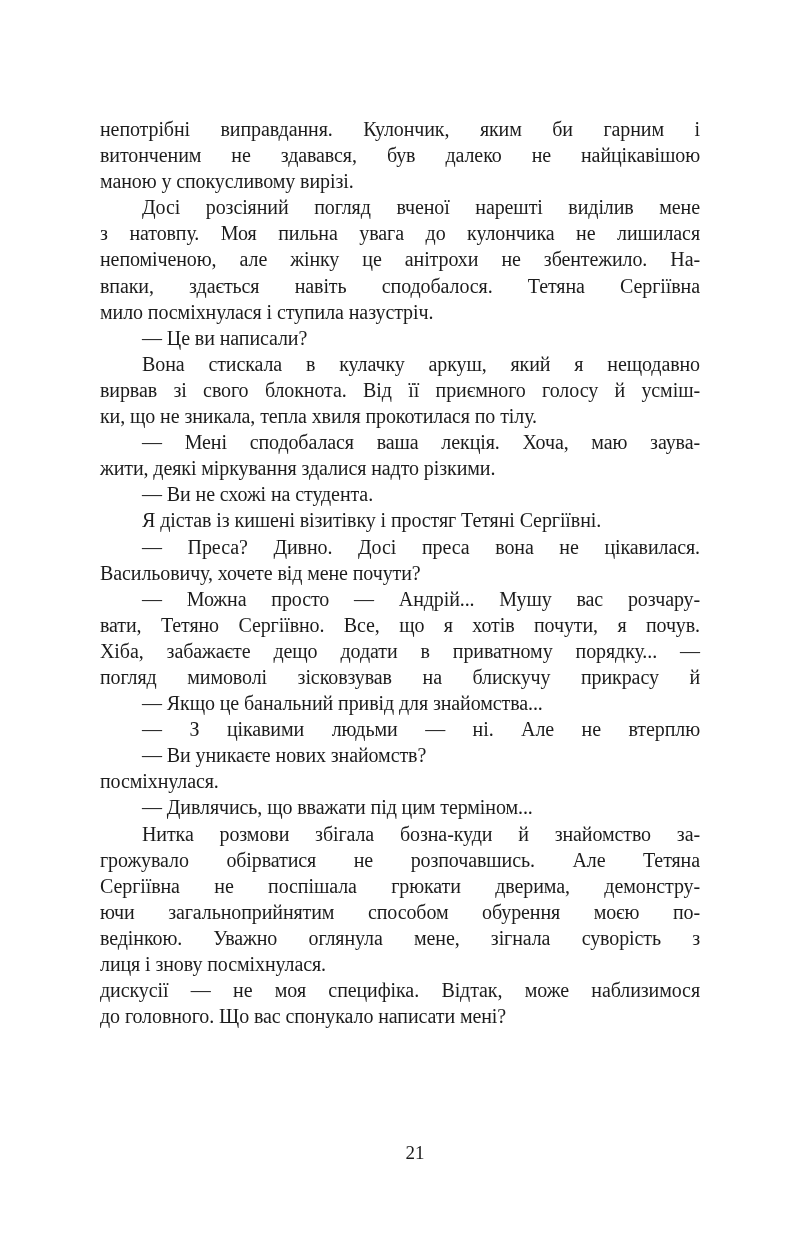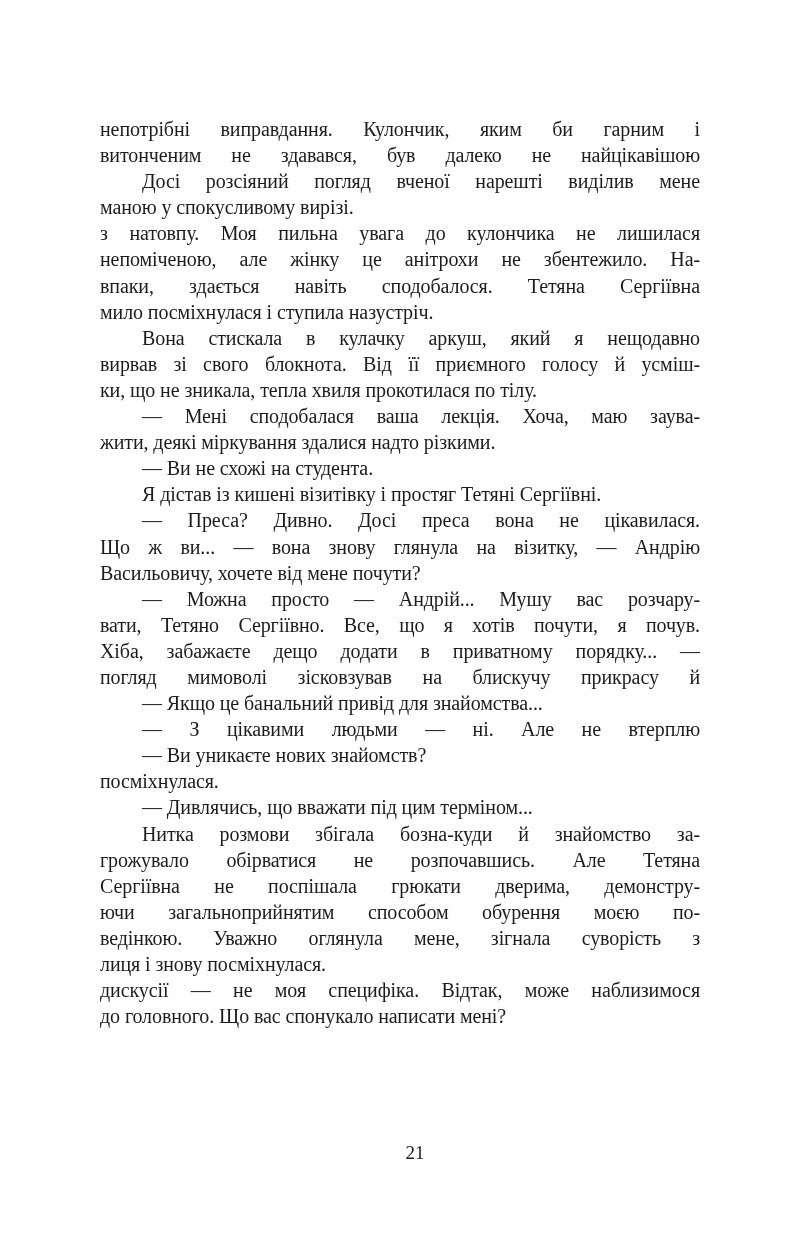--- a/index.html
+++ b/index.html
@@ -48,35 +48,35 @@
     color: #1c1c1c;
   }
 </style>
 </head>
 <body>
 
 <div class="page">
   <div class="text-block">
       <div class="line">непотрібні виправдання. Кулончик, яким би гарним і</div>
       <div class="line">витонченим не здавався, був далеко не найцікавішою</div>
+      <div class="line last">маною у спокусливому вирізі.</div>
       <div class="line indent">Досі розсіяний погляд вченої нарешті виділив мене</div>
-      <div class="line last">маною у спокусливому вирізі.</div>
       <div class="line">з натовпу. Моя пильна увага до кулончика не лишилася</div>
       <div class="line">непоміченою, але жінку це анітрохи не збентежило. На-</div>
       <div class="line">впаки, здається навіть сподобалося. Тетяна Сергіївна</div>
       <div class="line last">мило посміхнулася і ступила назустріч.</div>
+      <div class="line indent last">— Це ви написали?</div>
       <div class="line indent">Вона стискала в кулачку аркуш, який я нещодавно</div>
       <div class="line">вирвав зі свого блокнота. Від її приємного голосу й усміш-</div>
       <div class="line last">ки, що не зникала, тепла хвиля прокотилася по тілу.</div>
       <div class="line indent">— Мені сподобалася ваша лекція. Хоча, маю заува-</div>
       <div class="line last">жити, деякі міркування здалися надто різкими.</div>
       <div class="line indent last">— Ви не схожі на студента.</div>
       <div class="line indent last">Я дістав із кишені візитівку і простяг Тетяні Сергіївні.</div>
       <div class="line indent">— Преса? Дивно. Досі преса вона не цікавилася.</div>
-      <div class="line">Що ж ви... — вона знову глянула на візитку, — Андрію</div>
       <div class="line last">Васильовичу, хочете від мене почути?</div>
       <div class="line indent">— Можна просто — Андрій... Мушу вас розчару-</div>
       <div class="line">вати, Тетяно Сергіївно. Все, що я хотів почути, я почув.</div>
       <div class="line">Хіба, забажаєте дещо додати в приватному порядку... —</div>
       <div class="line">погляд мимоволі зісковзував на блискучу прикрасу й</div>
       <div class="line indent last">— Якщо це банальний привід для знайомства...</div>
       <div class="line indent">— З цікавими людьми — ні. Але не втерплю</div>
       <div class="line indent last">— Ви уникаєте нових знайомств?</div>
       <div class="line last">посміхнулася.</div>
       <div class="line indent last">— Дивлячись, що вважати під цим терміном...</div>

